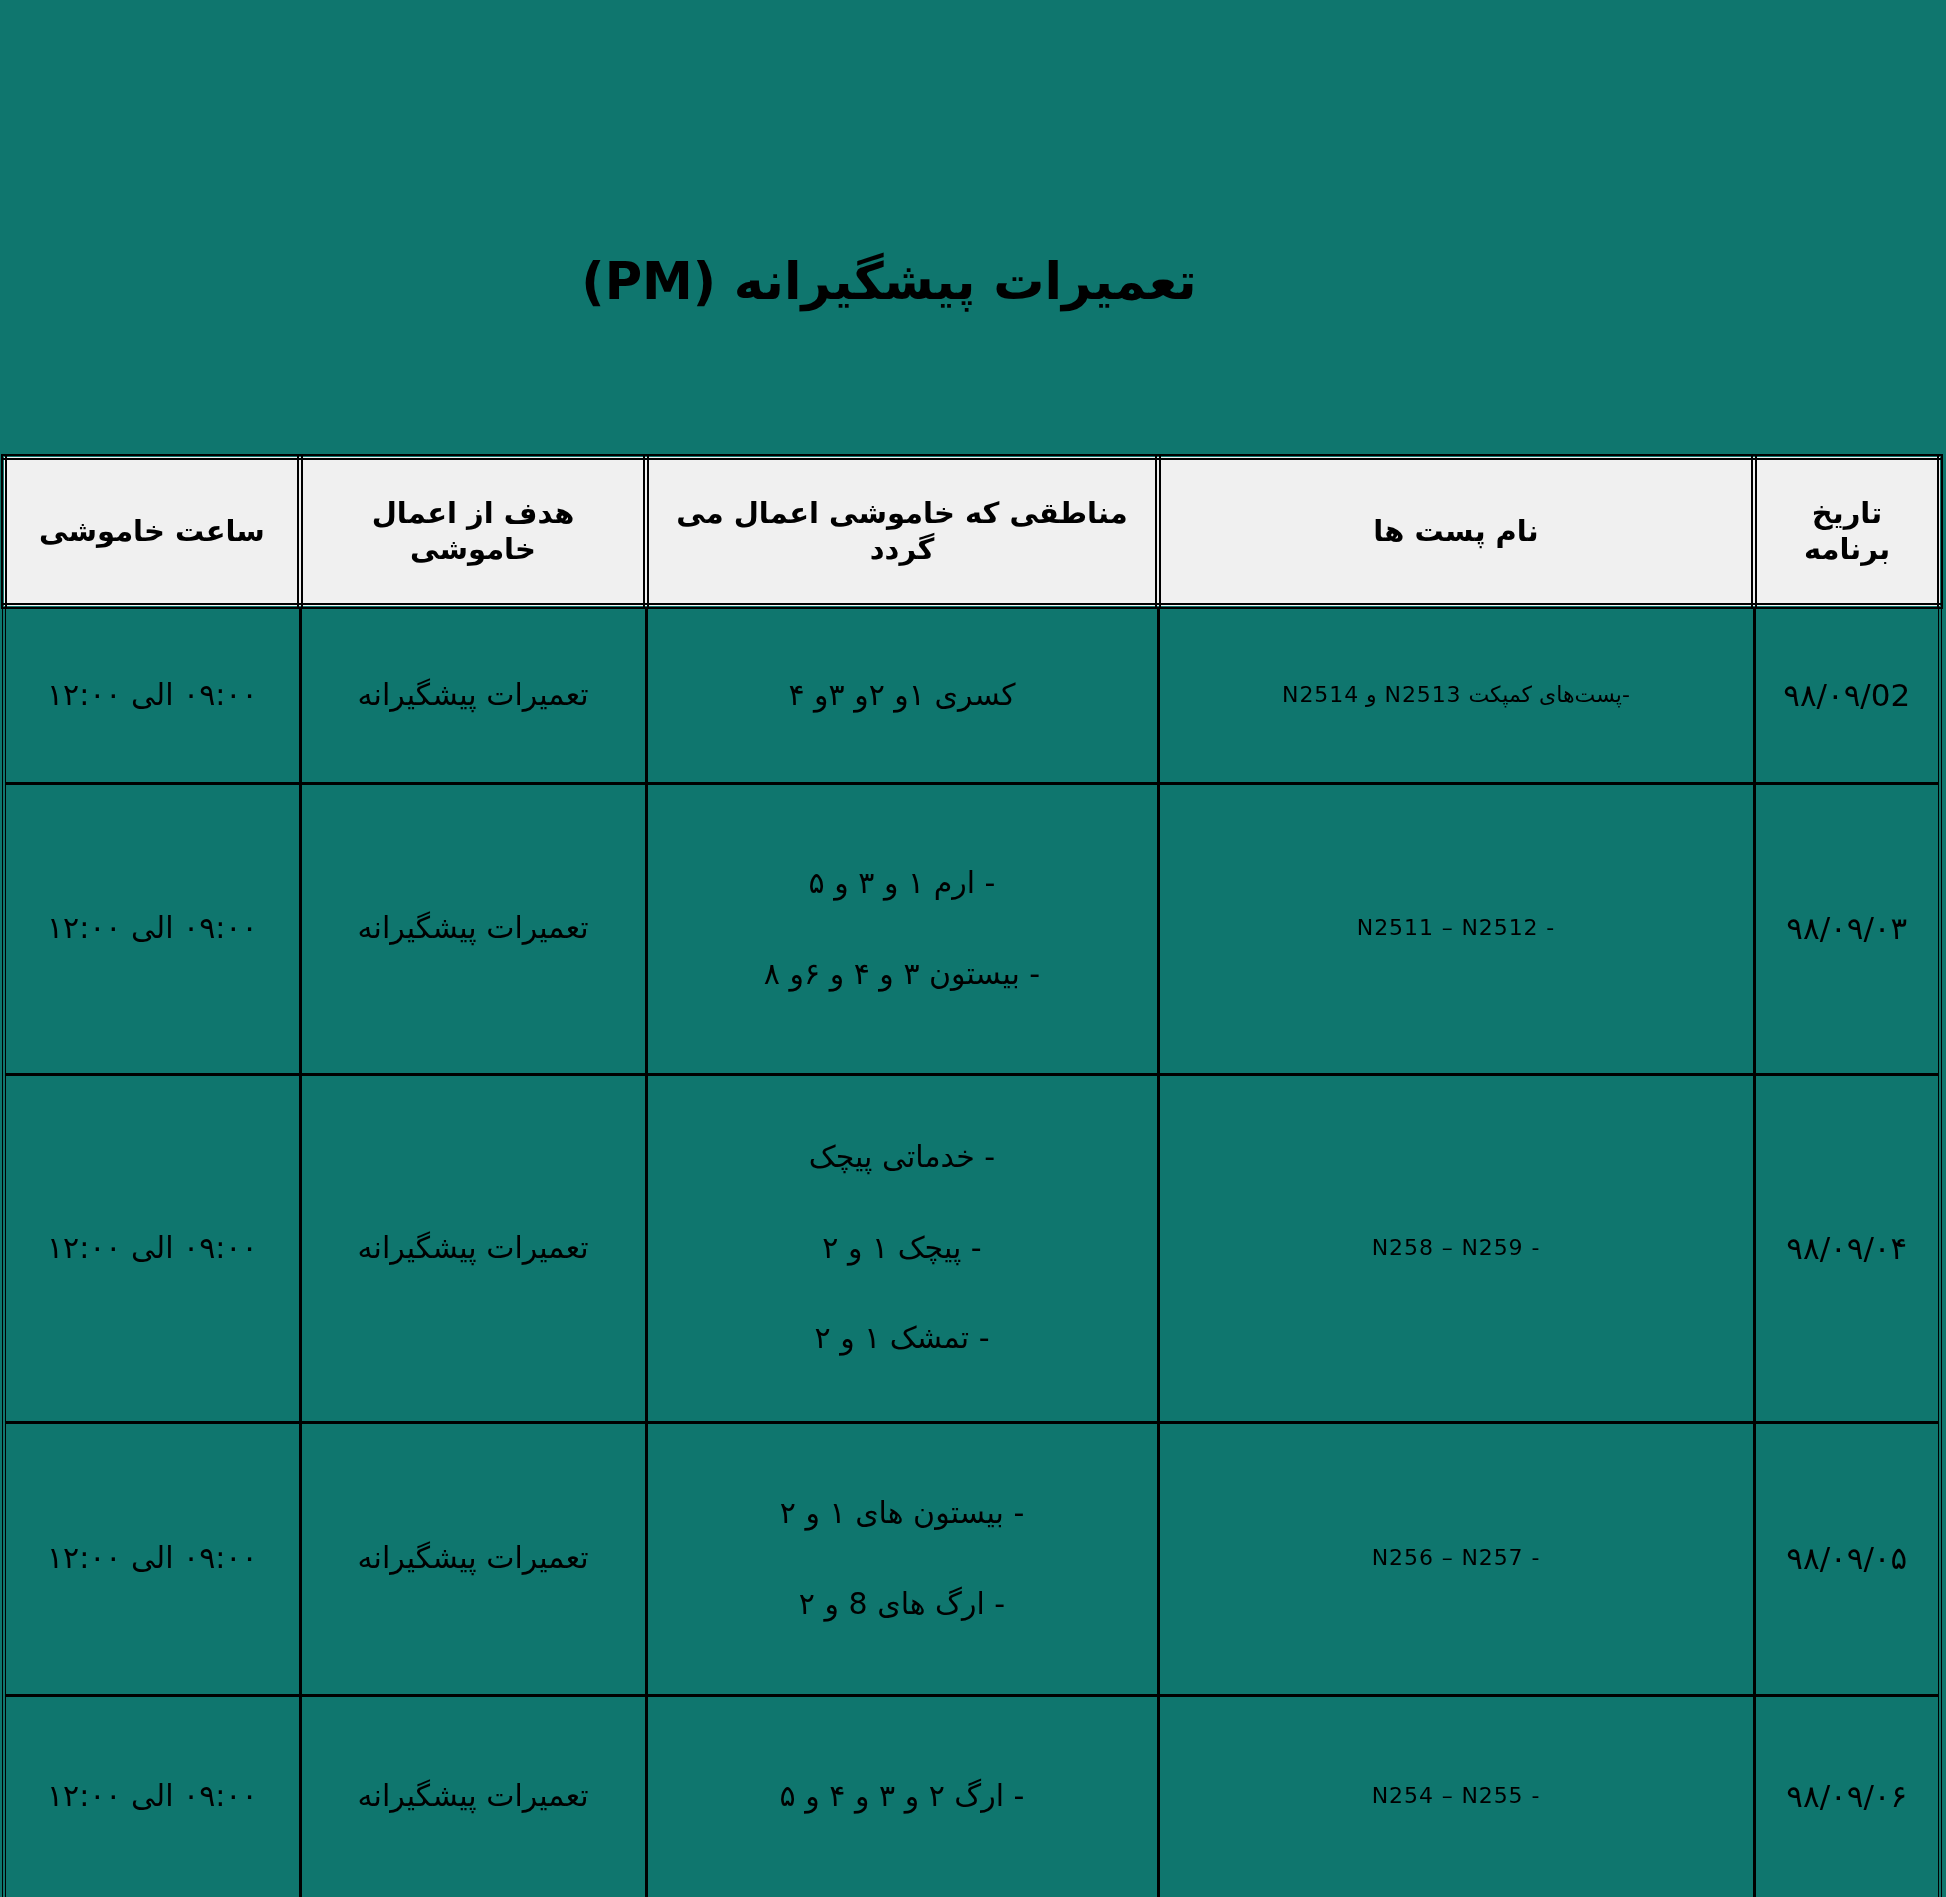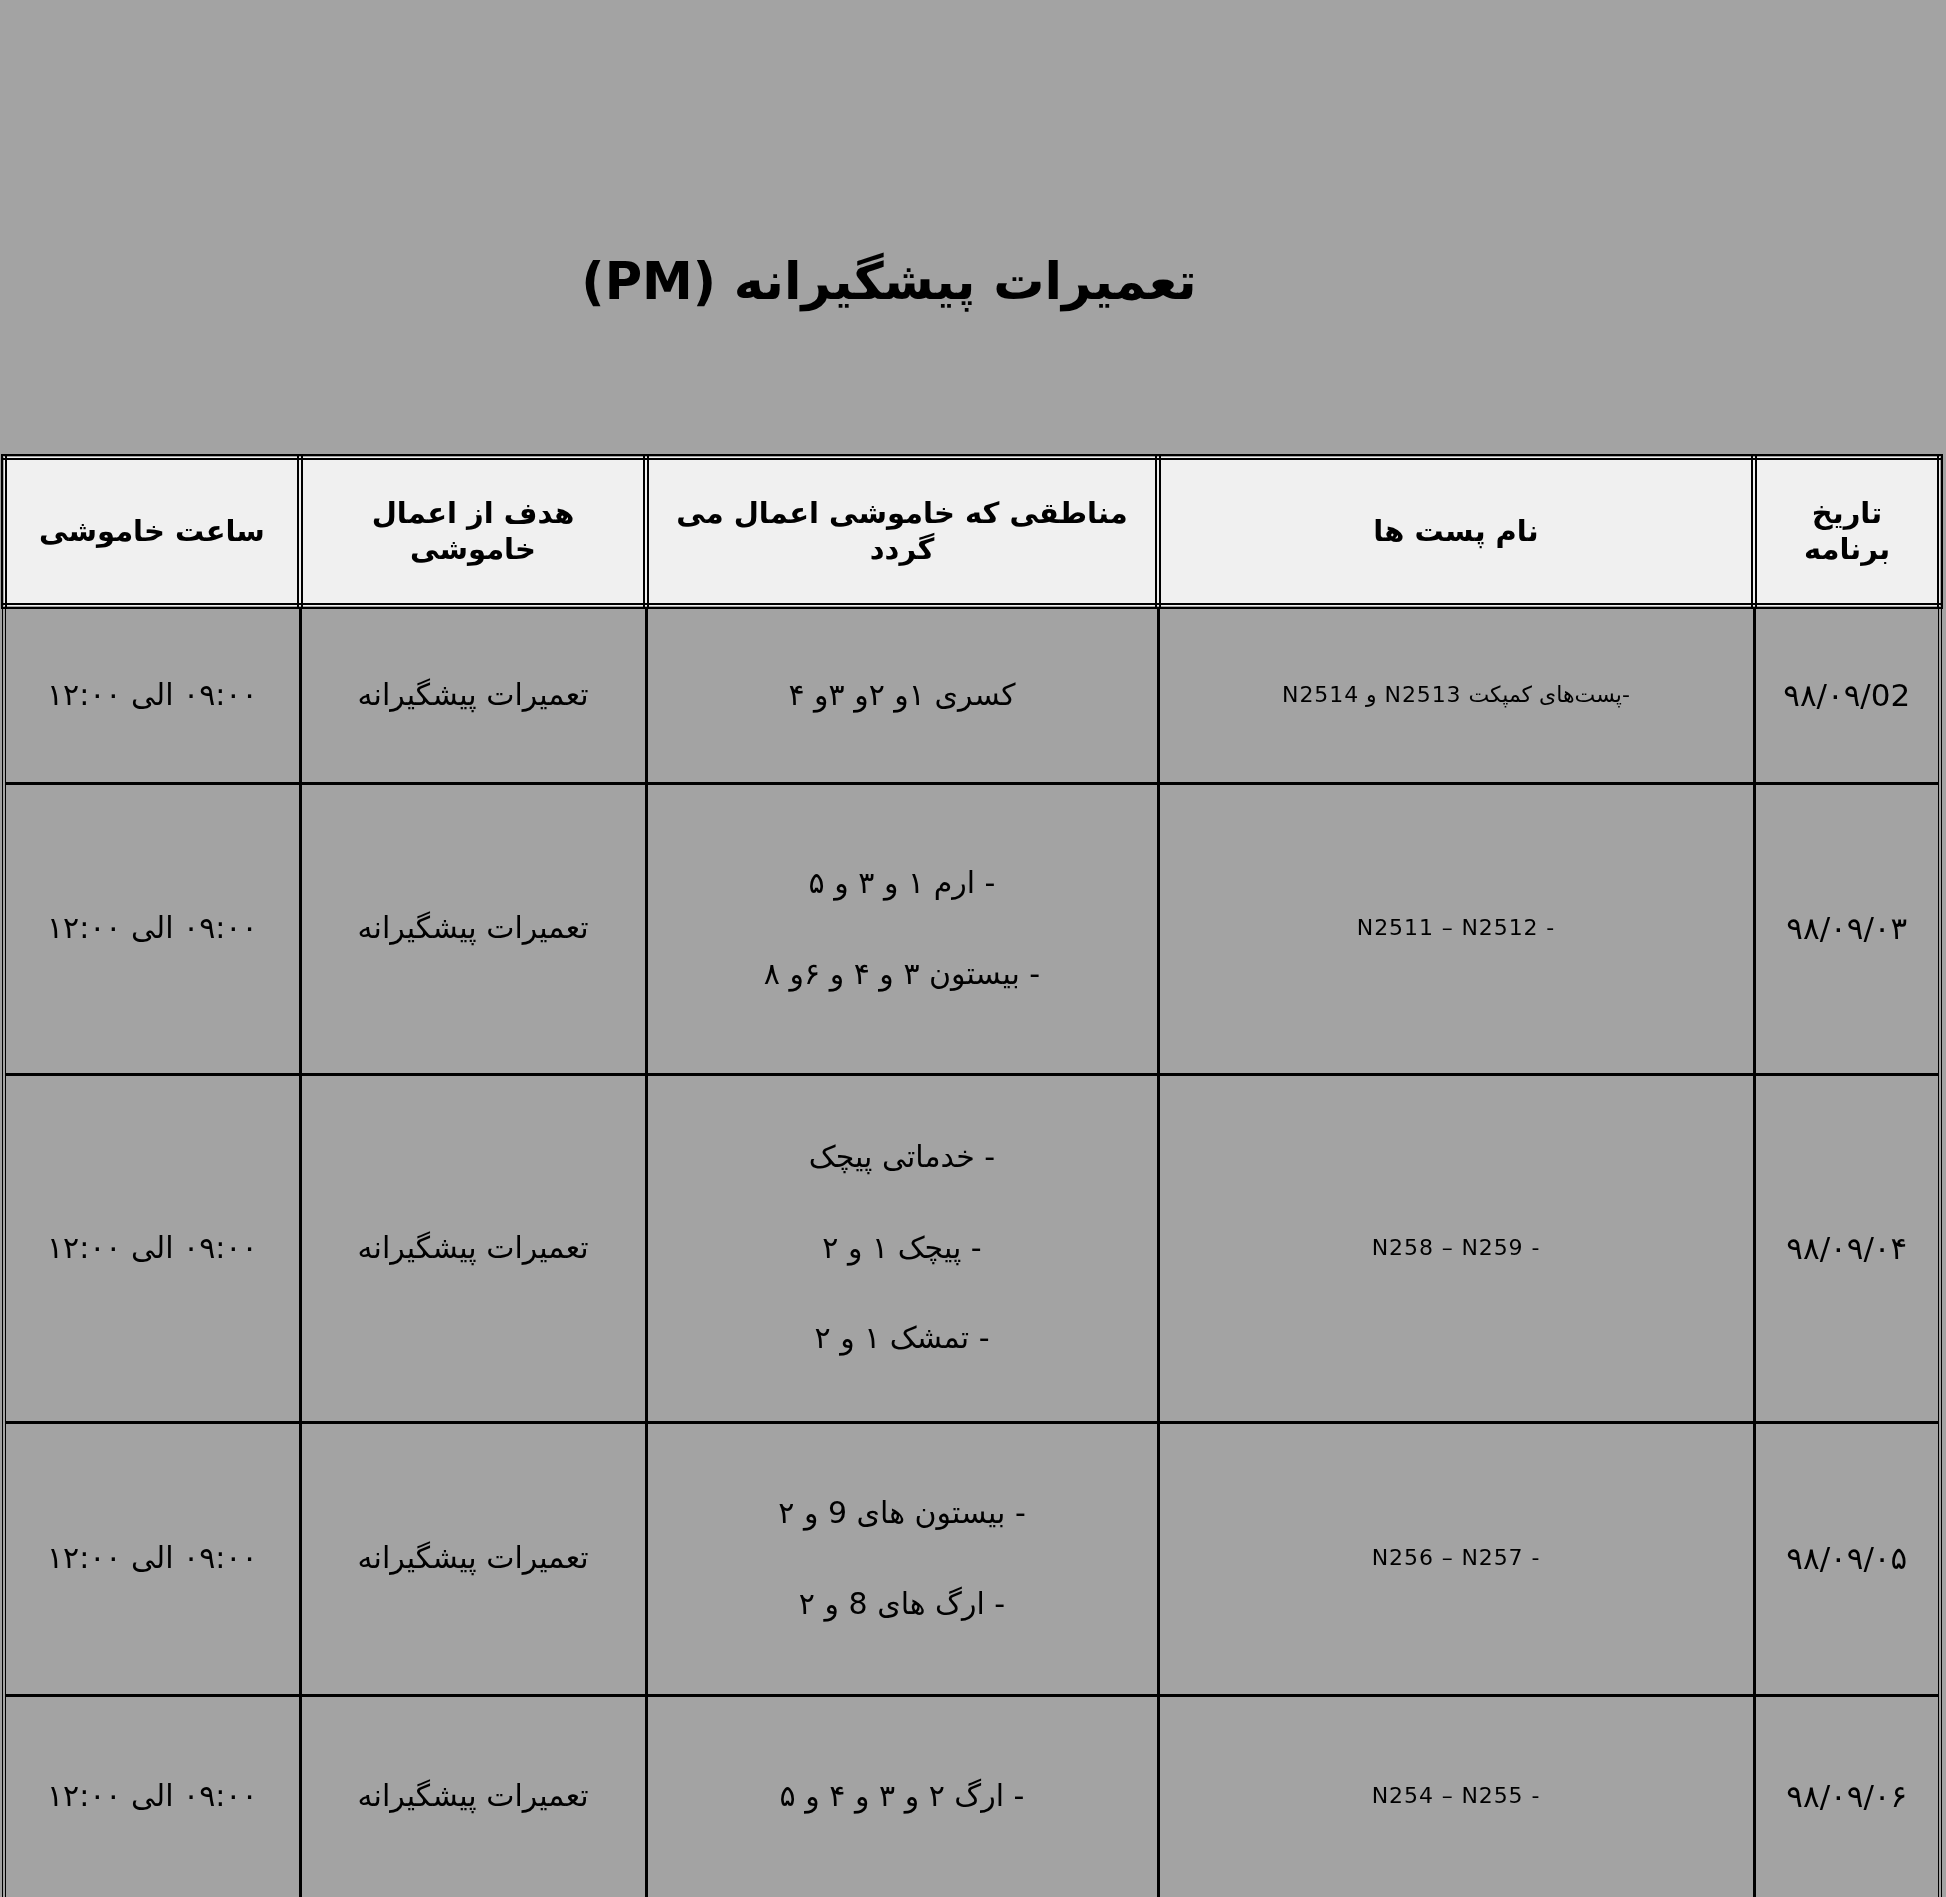--- a/index.html
+++ b/index.html
@@ -11,21 +11,21 @@
     width: 1946px;
     height: 1898px;
     font-family: "DejaVu Sans", "Liberation Sans", sans-serif;
     overflow: hidden;
     position: relative;
   }
 
   .page {
     position: absolute;
     inset: 0;
-    background: #a3a3a3;
+    background: #0f766e;
   }
 
   
   .doc-title {
     position: absolute;
     top: 252px;
     left: 0;
     width: 1946px;
     text-align: center;
     direction: rtl;
@@ -161,21 +161,21 @@
               <span class="area-line">- تمشک ۱ و ۲</span>
             </td>
           <td class="cell-purpose">تعمیرات پیشگیرانه</td>
           <td class="cell-time">۰۹:۰۰ الی ۱۲:۰۰</td>
         </tr>
 
         <tr class="r4">
           <td class="cell-date">۹۸/۰۹/۰۵</td>
           <td class="cell-posts">-   N256 – N257</td>
           <td class="cell-areas">
-              <span class="area-line">- بیستون های 9 و ۲</span>
+              <span class="area-line">- بیستون های ۱ و ۲</span>
               <span class="area-line">- ارگ های 8 و ۲</span>
             </td>
           <td class="cell-purpose">تعمیرات پیشگیرانه</td>
           <td class="cell-time">۰۹:۰۰ الی ۱۲:۰۰</td>
         </tr>
 
         <tr class="r5">
           <td class="cell-date">۹۸/۰۹/۰۶</td>
           <td class="cell-posts">-   N254 – N255</td>
           <td class="cell-areas">

